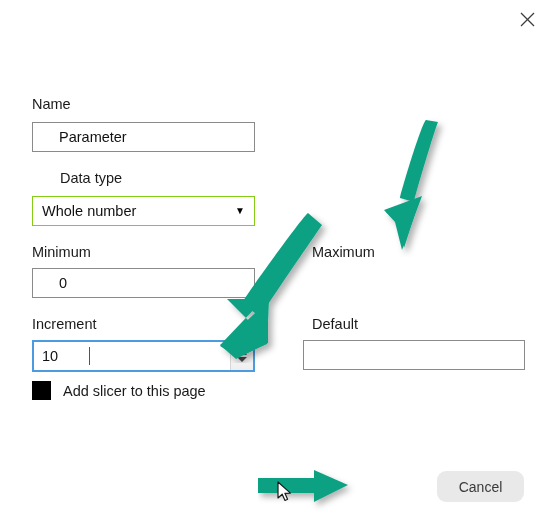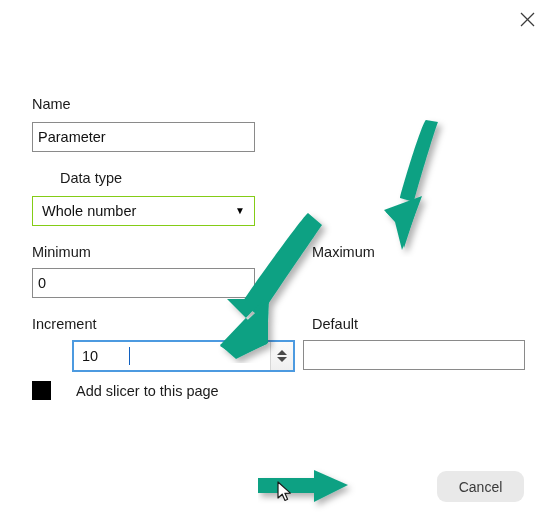--- a/index.html
+++ b/index.html
@@ -54,21 +54,21 @@
   }
   .text-input {
     position: absolute;
     box-sizing: border-box;
     height: 30px;
     border: 1px solid #8a8a8a;
     background: #ffffff;
     font-family: "Liberation Sans", sans-serif;
     font-size: 14.5px;
     color: #111111;
-    padding: 0 0 0 5px;
+    padding: 0 0 0 26px;
     line-height: 28px;
     white-space: nowrap;
     overflow: hidden;
   }
 
   
   #datatype-select {
     position: absolute;
     box-sizing: border-box;
     left: 32px;
@@ -97,21 +97,20 @@
   
   #increment-wrap {
     position: absolute;
     left: 32px;
     top: 340px;
     width: 223px;
     height: 32px;
     box-sizing: border-box;
     border: 2px solid #4c9ae0;
     background: #ffffff;
-    margin-left: 40px;
   }
   #increment-value {
     position: absolute;
     left: 8px;
     top: 0;
     bottom: 0;
     display: flex;
     align-items: center;
     font-size: 14.5px;
     color: #111111;
@@ -147,21 +146,20 @@
   .spin-down { border-top: 5px solid #4a4a4a; }
 
   
   #slicer-row {
     position: absolute;
     left: 32px;
     top: 381px;
     display: flex;
     align-items: center;
     cursor: pointer;
-    gap: 13px;
   }
   #slicer-box {
     width: 19px;
     height: 19px;
     background: #000000;
     flex: 0 0 auto;
   }
   #slicer-label {
     margin-left: 12px;
     font-size: 14.5px;

